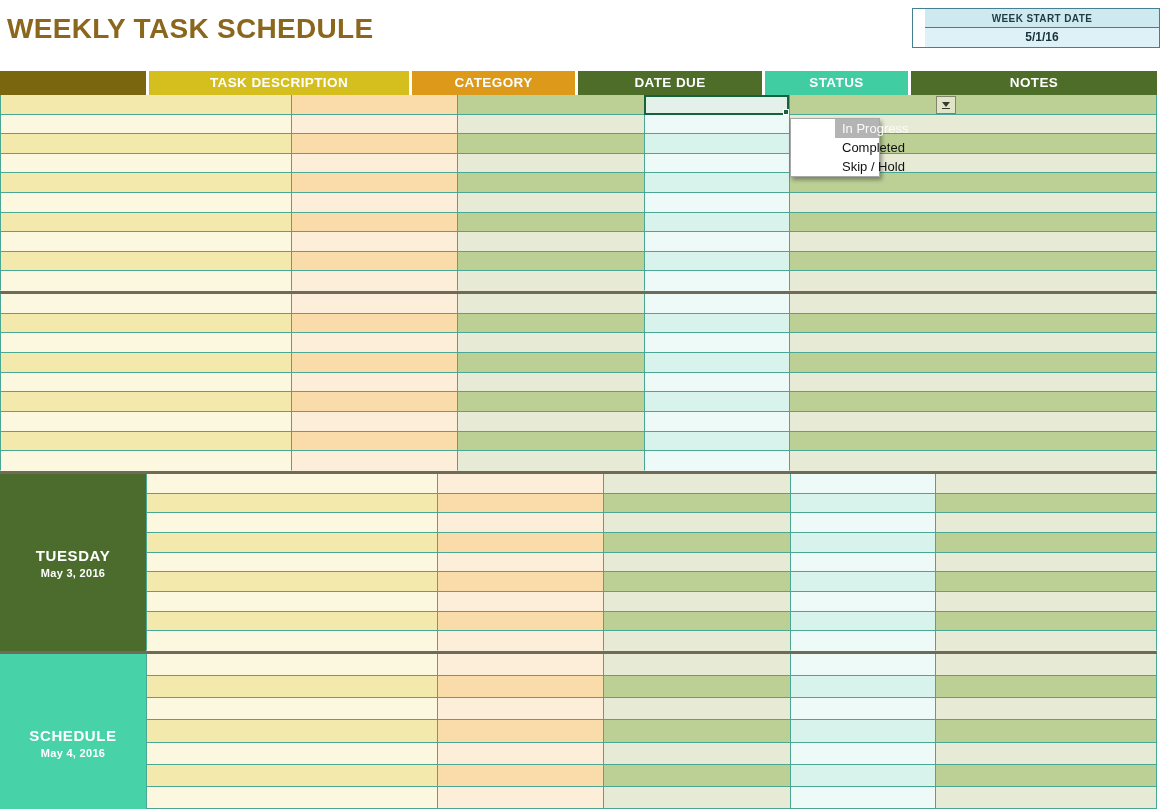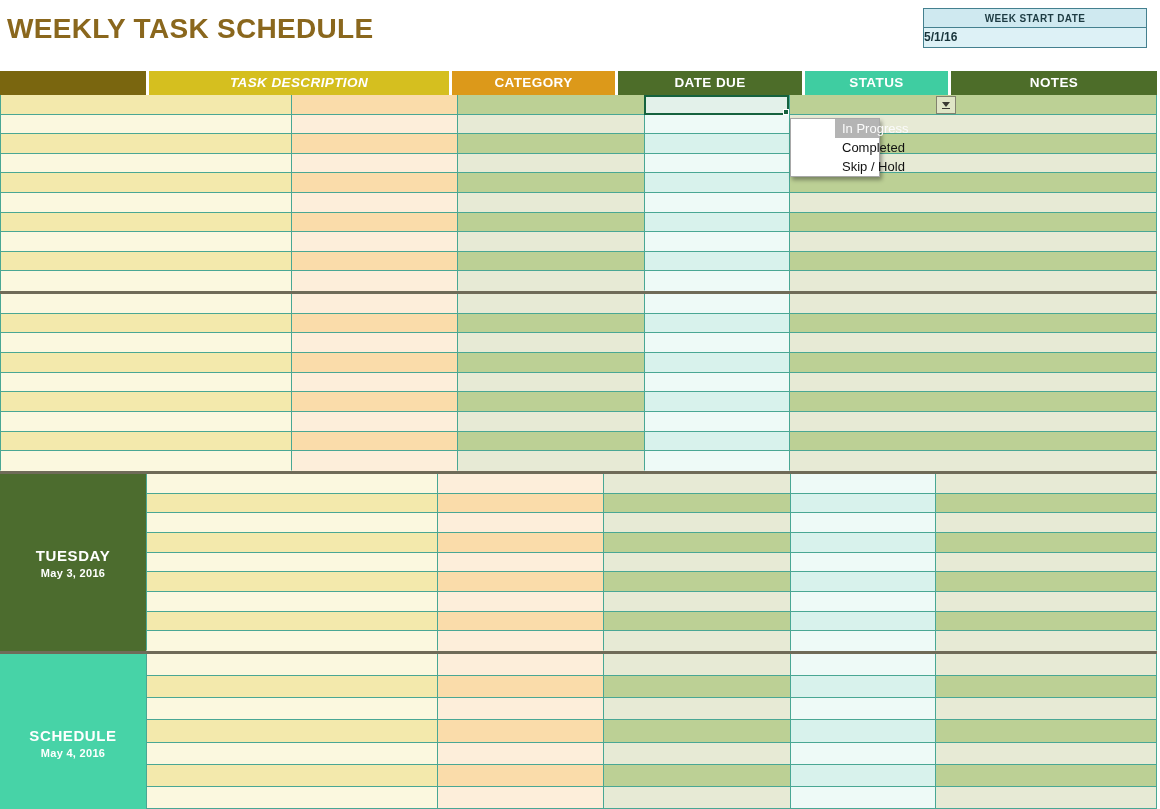--- a/index.html
+++ b/index.html
@@ -2,35 +2,35 @@
 <html style="--title-text: #8a671d; --week-border: #44808f; --week-label-bg: #cfe9f0; --week-value-bg: #ddf1f6; --header-day-bg: #7a660f; --task-header-bg: #d5bf1f; --category-header-bg: #dc991a; --date-due-header-bg: #4d6d29; --status-header-bg: #3fcda1; --notes-header-bg: #4d6d29; --task-row-dark: #f3e9ac; --task-row-light: #fbf8df; --category-row-dark: #fadcaa; --category-row-light: #fdeeda; --green-row-dark: #bcd095; --green-row-light: #e7ead5; --status-row-dark: #d8f2ec; --status-row-light: #eefaf7; --grid-line: #49a794; --section-sep: #6f6b58; --selected-cell-bg: #e3f1ea; --selected-border: #15623e; --dropdown-highlight-bg: #b4b4b4; --dropdown-btn-bg: #dfe5c6;"><head>
 <meta charset="utf-8">
 <style>
   * { margin:0; padding:0; box-sizing:border-box; }
   html,body { background:#ffffff; font-family:"Liberation Sans", sans-serif; }
   .canvas { position:relative; width:1160px; height:809px; background:#fff; overflow:hidden; }
 
   
   .title { position:absolute; left:7px; top:13px; font-size:28px; font-weight:bold;
            color:var(--title-text); letter-spacing:.3px; }
-  .week-box { position:absolute; right:13px; top:8px; width:224px;
-              border:1px solid var(--week-border); }
+  .week-box { position:absolute; right:0; top:8px; width:248px;
+              border:1px solid var(--week-border);padding-left:12px; }
   .week-label { height:19px; background:var(--week-label-bg); border-bottom:1px solid var(--week-border);
                 font-size:10px; font-weight:bold; color:#1d3b42; text-align:center; line-height:19px;
                 letter-spacing:.4px; }
   .week-value { height:19px; background:var(--week-value-bg); font-size:12px; font-weight:bold;
-                color:#17333a; text-align:left; line-height:19px; }
+                color:#17333a; text-align:center; line-height:19px; }
 
   
   .sheet { position:absolute; left:0; top:71px; width:1157px; }
   .header-row { display:flex; height:24px; }
   .hcell { color:#fff; font-weight:bold; font-size:13.5px; text-align:center; line-height:24px;
            letter-spacing:.4px; margin-right:3px; }
   .hcorner { width:146px; background:var(--header-day-bg); margin-right:3px; }
-  .h-task { width:300px; background:var(--task-header-bg);font-style:italic; }
+  .h-task { width:260px; background:var(--task-header-bg); }
   .h-cat  { width:163px; background:var(--category-header-bg); }
   .h-due  { width:184px; background:var(--date-due-header-bg); }
   .h-status { width:143px; background:var(--status-header-bg); }
   .h-notes { flex:1; margin-right:0; background:var(--notes-header-bg); }
 
   .section { display:flex; }
   .section.sep { border-top:3px solid var(--section-sep); }
   .dayblock { width:146px; display:flex; flex-direction:column; align-items:center;
               justify-content:center; color:#fff; }
   .dayname { font-size:15px; font-weight:bold; letter-spacing:.6px; }

